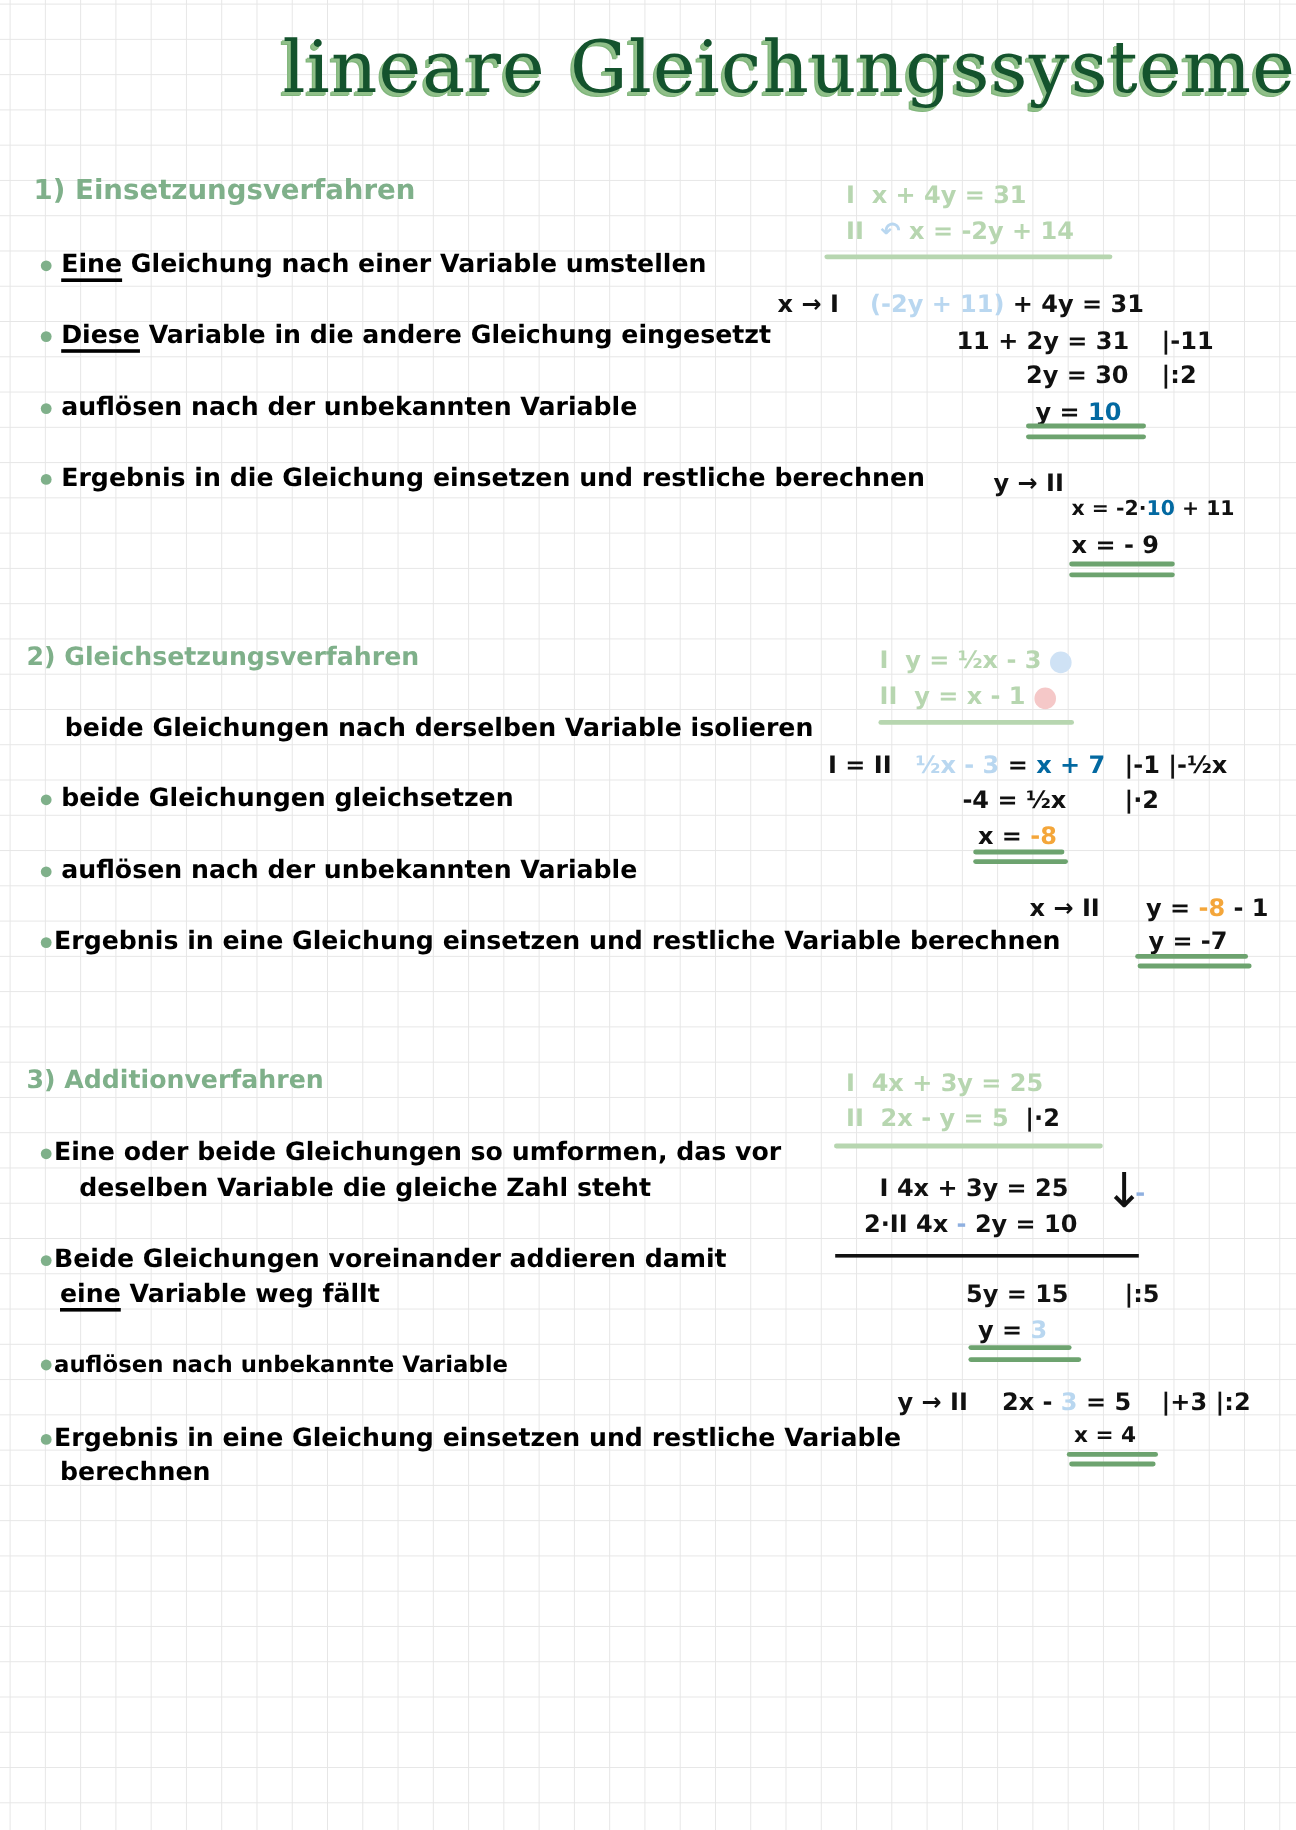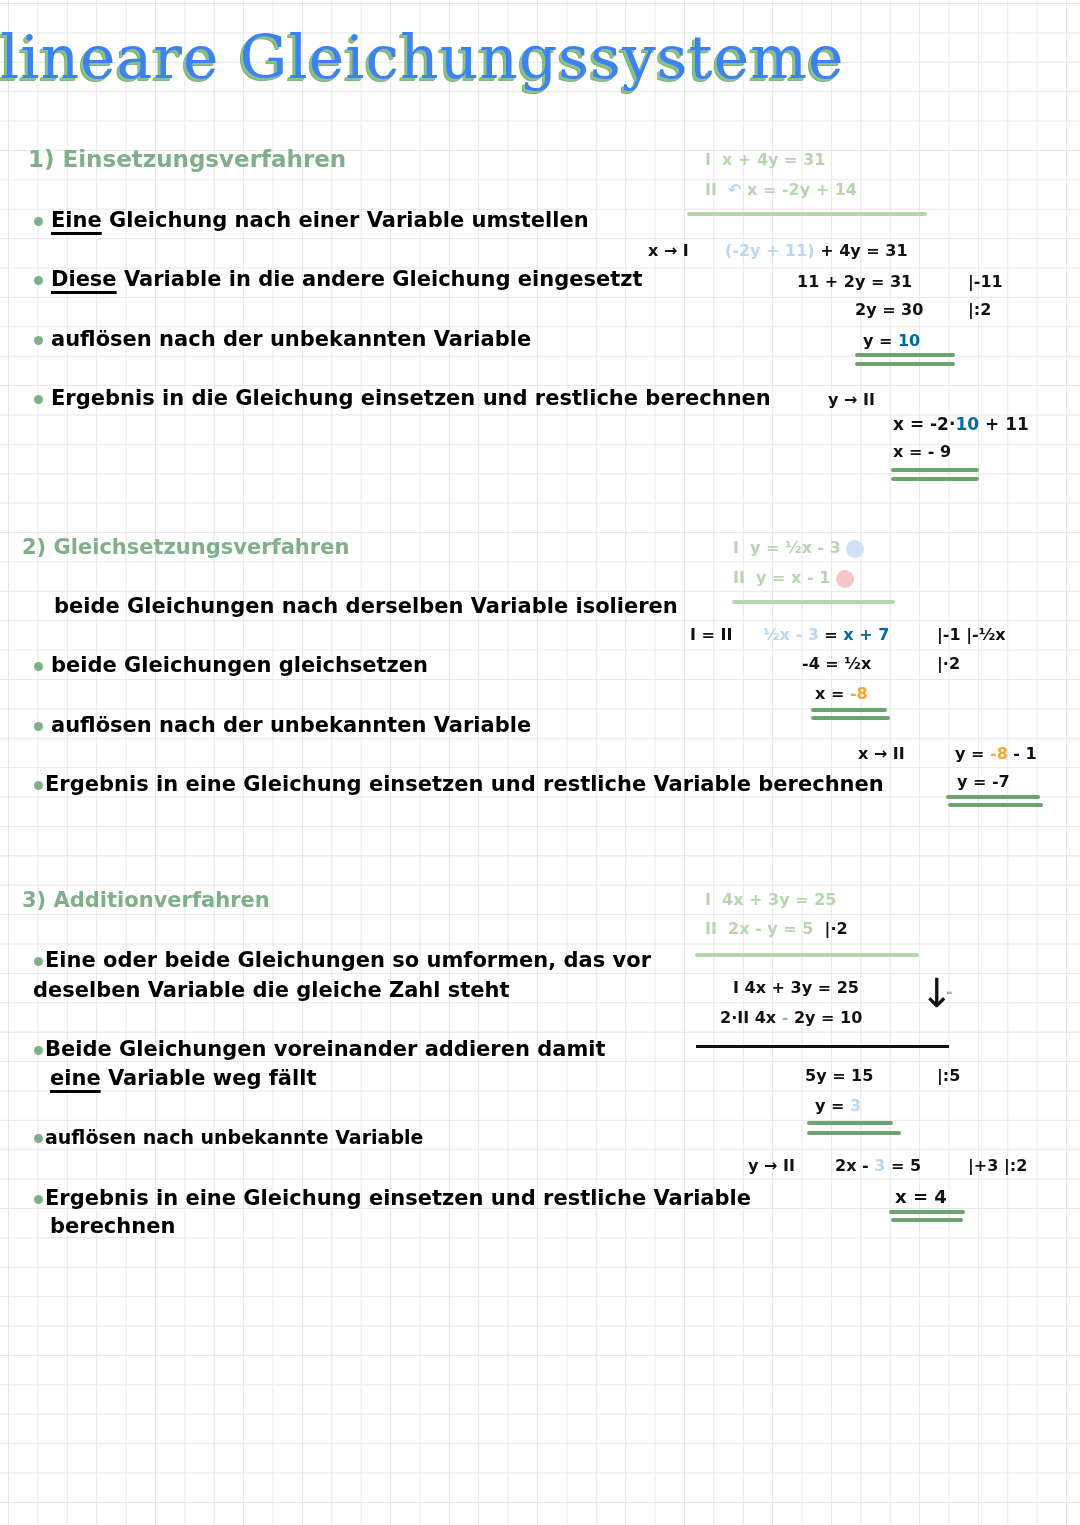--- a/index.html
+++ b/index.html
@@ -9,30 +9,30 @@
     background-image:
       linear-gradient(to right, #e6e6e6 1px, transparent 1px),
       linear-gradient(to bottom, #e6e6e6 1px, transparent 1px);
     background-size:29.4px 29.4px;
     background-position:8px 3px;
     font-family:"DejaVu Sans", sans-serif;
     color:#111;
   }
   .abs { position:absolute; white-space:nowrap; }
   .title {
-    left:0; width:1080px; top:22px; text-align:left;
-    font-family:"DejaVu Serif", serif; font-size:60px; color:#3b82f6;
+    left:0; width:1080px; top:22px; text-align:right;
+    font-family:"DejaVu Serif", serif; font-size:60px; color:#14532d;
     letter-spacing:1px;
     text-shadow: -2px 2px 0 #8fbf88, -3px 3px 0 #7fb57a;
   }
   .heading { font-size:23px; color:#7fb08a; font-weight:bold; }
   .bullet { font-size:21px; font-weight:bold; color:#000000; }
   .dot { display:inline-block; width:9px; height:9px; border-radius:50%; background:#7fb08a; margin-right:8px; vertical-align:middle; }
   .u { text-decoration:underline; text-decoration-thickness:3px; text-underline-offset:5px; }
-  .math { font-size:16px; font-weight:bold; color:#111; }
+  .math { font-size:20px; font-weight:bold; color:#111; }
   .light { color:#b7d6b0; }
   .blue { color:#b9d7f0; }
   .pink { color:#0369a1; }
   .orange { color:#f4a63a; }
   .lblue { color:#8fb0e0; }
   .line { position:absolute; height:4px; background:#b7d6b0; border-radius:2px; }
   .dline { position:absolute; height:4px; background:#6da36f; border-radius:2px; }
   .bline { position:absolute; height:3px; background:#111; }
   .circ { display:inline-block; width:18px; height:18px; border-radius:50%; vertical-align:middle; }
 </style>
@@ -94,21 +94,21 @@
   <div class="abs math" style="left:858px;top:744px;">x → II</div>
   <div class="abs math" style="left:955px;top:744px;"><span>y = </span><span class="orange">-8</span><span> - 1</span></div>
   <div class="abs math" style="left:957px;top:772px;">y = -7</div>
   <div class="dline" style="left:946px;top:795px;width:94px;"></div>
   <div class="dline" style="left:948px;top:803px;width:95px;"></div>
 </div>
 
 <div class="abs heading" style="left:22px;top:888px;font-size:21px;">3) Additionverfahren</div>
 
 <div class="abs bullet" style="left:34px;top:948px;"><span class="dot" style="margin-right:2px;"></span><span>Eine oder beide Gleichungen so umformen, das vor</span></div>
-<div class="abs bullet" style="left:33px;top:978px;">deselben Variable die gleiche Zahl steht</div>
+<div class="abs bullet" style="left:66px;top:978px;">deselben Variable die gleiche Zahl steht</div>
 <div class="abs bullet" style="left:34px;top:1037px;"><span class="dot" style="margin-right:2px;"></span><span>Beide Gleichungen voreinander addieren damit</span></div>
 <div class="abs bullet" style="left:50px;top:1066px;"><span class="u">eine</span><span> Variable weg fällt</span></div>
 <div class="abs bullet" style="left:34px;top:1126px;font-size:19px;"><span class="dot" style="margin-right:2px;"></span><span>auflösen nach unbekannte Variable</span></div>
 <div class="abs bullet" style="left:34px;top:1186px;"><span class="dot" style="margin-right:2px;"></span><span>Ergebnis in eine Gleichung einsetzen und restliche Variable</span></div>
 <div class="abs bullet" style="left:50px;top:1214px;">berechnen</div>
 
 <div>
   <div class="abs math light" style="left:705px;top:890px;"><span>I</span>&nbsp;&nbsp;<span>4x + 3y = 25</span></div>
   <div class="abs math" style="left:705px;top:919px;"><span class="light">II</span>&nbsp;&nbsp;<span class="light">2x - y = 5</span>&nbsp;&nbsp;<span>|·2</span></div>
   <div class="line" style="left:695px;top:953px;width:224px;"></div>

